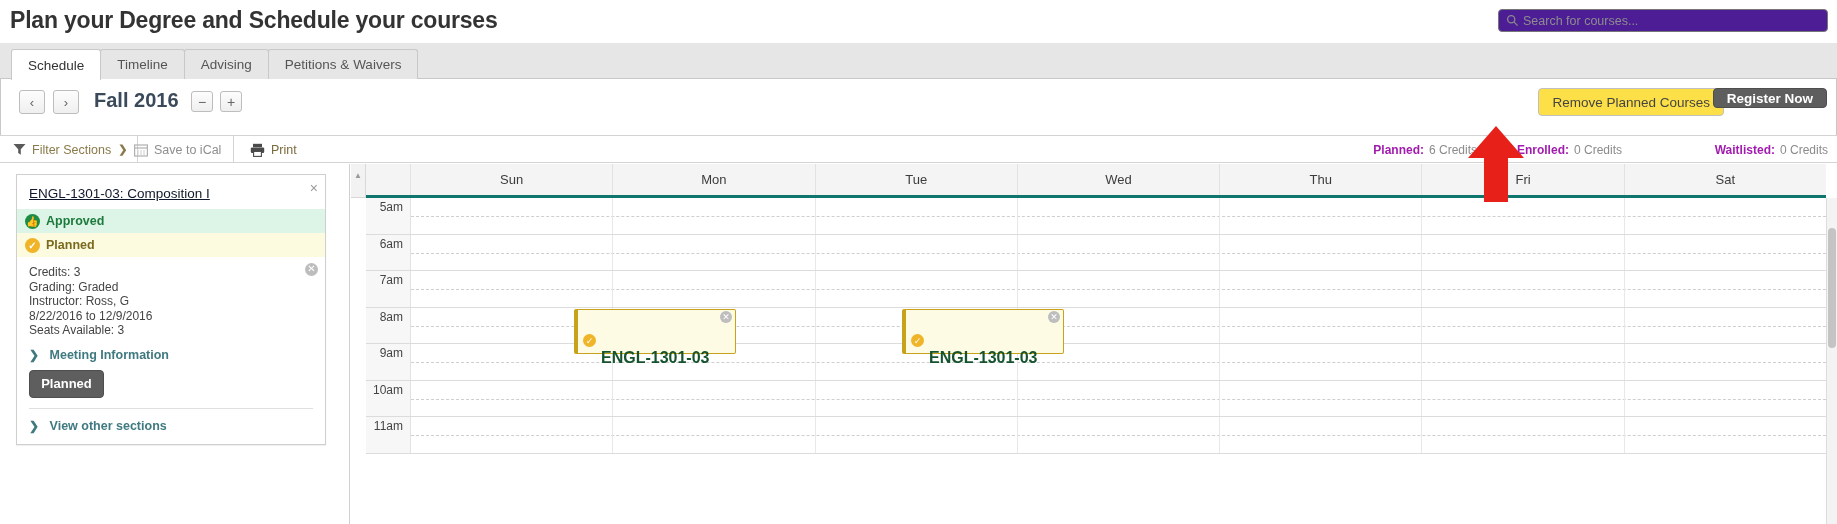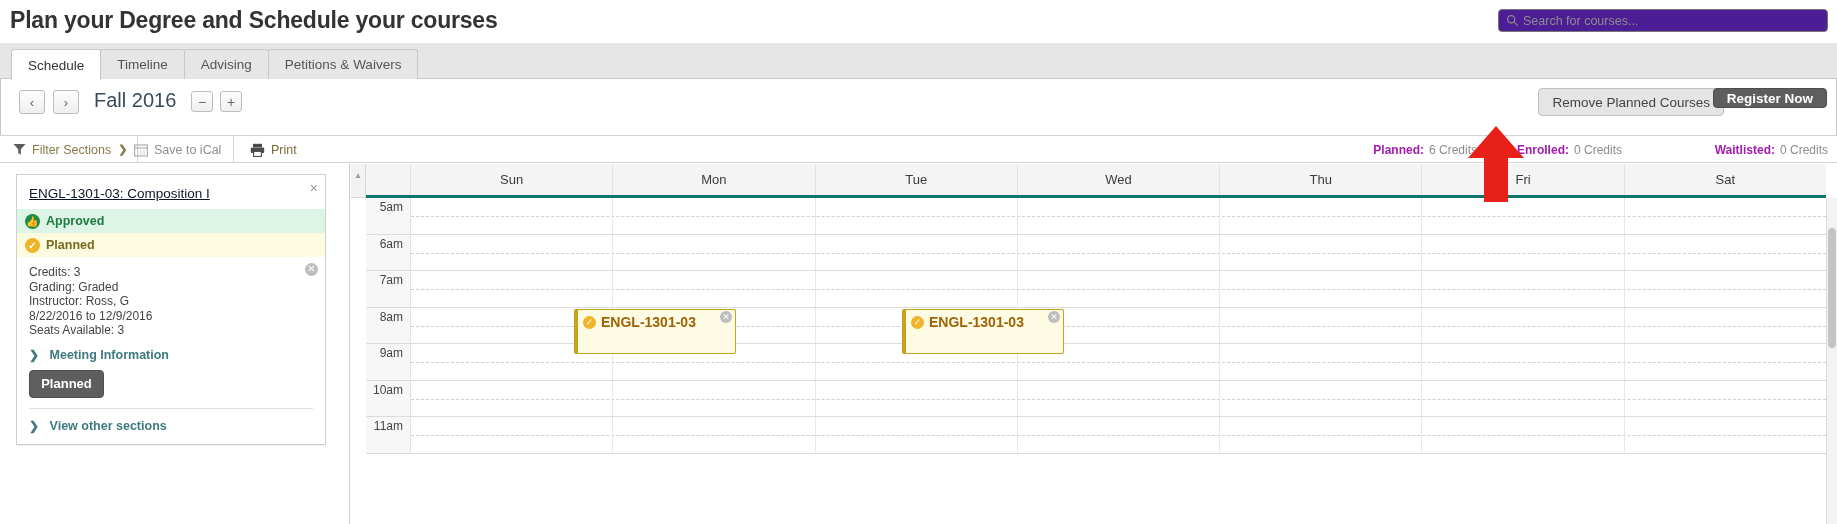--- a/index.html
+++ b/index.html
@@ -75,38 +75,38 @@
     width: 26px; height: 24px;
     border: 1px solid #bdbdbd; border-radius: 3px;
     background: linear-gradient(#fdfdfd,#efefef);
     display: flex; align-items: center; justify-content: center;
     font-size: 13px; color: #666; cursor: pointer;
   }
   #prev-term { left: 18px; }
   #next-term { left: 52px; }
   .term-label {
     position: absolute; left: 93px; top: 10px;
-    font-size: 20px; font-weight: normal; color: #3b4a5a;
+    font-size: 20px; font-weight: bold; color: #3b4a5a;
   }
   .zoom-btn {
     position: absolute; top: 12px;
     width: 22px; height: 21px;
     border: 1px solid #bdbdbd; border-radius: 3px;
     background: linear-gradient(#fdfdfd,#efefef);
     display: flex; align-items: center; justify-content: center;
     font-size: 14px; color: #666; cursor: pointer;
   }
   #zoom-out { left: 190px; }
   #zoom-in  { left: 219px; }
 
   .btn-remove {
     position: absolute; right: 112px; top: 9px;
     height: 28px; padding: 0 13px;
     border: 1px solid #c0c0c0; border-radius: 4px;
-    background: #e5e5e5; color: #444;
+    background: #fde047; color: #444;
     font-size: 13.5px; font-family: "Liberation Sans", sans-serif;
     display: flex; align-items: center; cursor: pointer;
   }
   .btn-register-now {
     position: absolute; right: 9px; top: 9px;
     height: 20px; padding: 0 13px;
     border: 1px solid #4e4e4e; border-radius: 4px;
     background: #5e5e5e; color: #fff;
     font-size: 13.5px; font-weight: bold; font-family: "Liberation Sans", sans-serif;
     display: flex; align-items: center; cursor: pointer;
@@ -239,21 +239,21 @@
     border-left: 4px solid #c8a21a;
     border-radius: 2px;
     font-size: 12px; color: #3a3a3a;
     cursor: pointer;
   }
   .event .ev-head { display: flex; align-items: center; padding: 4px 4px 0 5px; position: relative; }
   .event .ev-check {
     width: 13px; height: 13px; border-radius: 50%; background: #f0b429; color: #fff;
     font-size: 9px; display: flex; align-items: center; justify-content: center; margin-right: 5px; flex:0 0 auto;
   }
-  .event .ev-title { font-weight: bold; font-size: 14px; color: #a16207; }
+  .event .ev-title { font-weight: bold; font-size: 16px; color: #14532d; margin-top: 35px; }
   .event .ev-close {
     position: absolute; right: 3px; top: 1px;
     width: 12px; height: 12px; border-radius: 50%;
     background: #bdbdbd; color: #fff; font-size: 9px;
     display: flex; align-items: center; justify-content: center;
   }
 
   .cal-scrollbar {
     position: absolute; right: 0; top: 34px; bottom: 0; width: 11px;
     background: #f3f3f3; border-left: 1px solid #dcdcdc;

